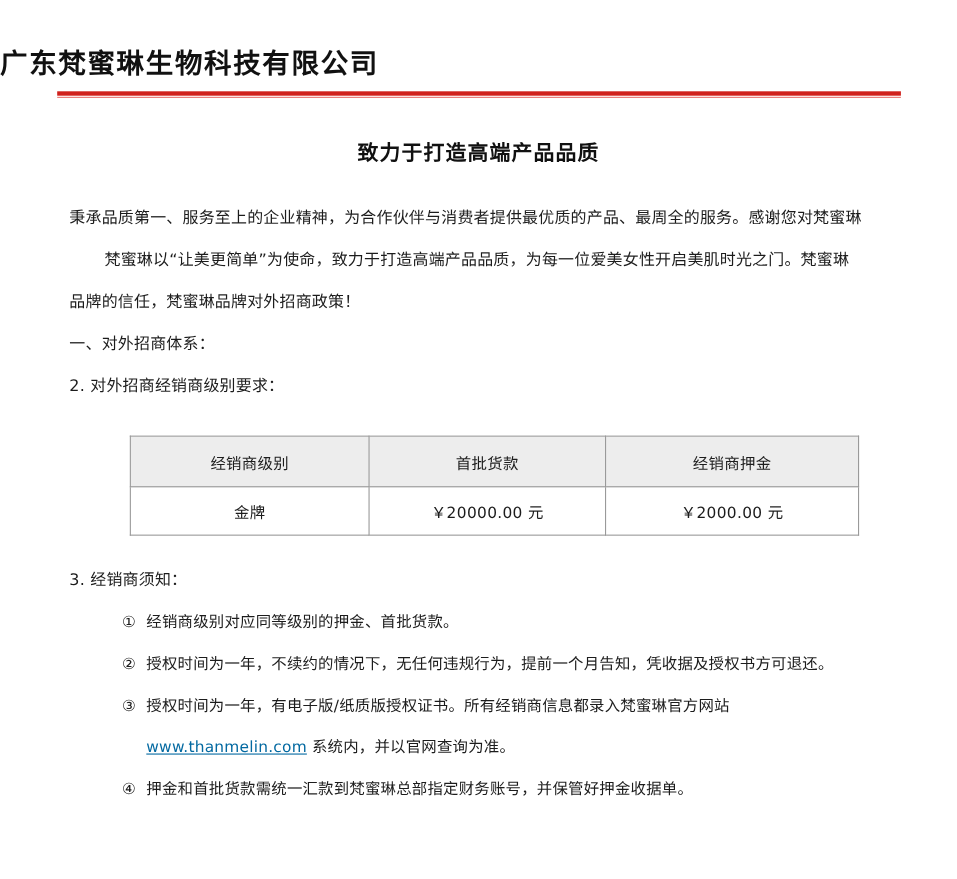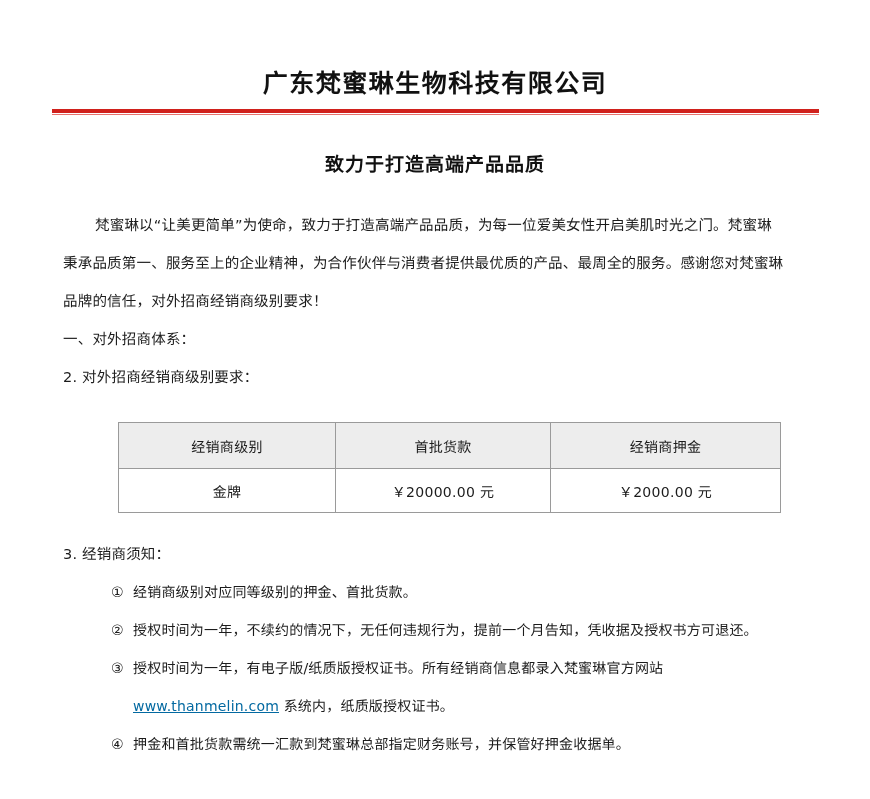--- a/index.html
+++ b/index.html
@@ -19,22 +19,21 @@
 
   .page {
     position: relative;
     width: 870px;
     height: 799px;
     box-sizing: border-box;
   }
 
   
   .doc-header {
-    padding-top: 68px;
-    text-align: center;
+    padding-top: 42px;
   }
   .company-title {
     font-size: 25px;
     font-weight: 700;
     letter-spacing: 1.5px;
     line-height: 1.25;
     color: #111111;
     margin: 0;
   }
   .header-rule {
@@ -168,23 +167,23 @@
     <div class="header-rule">
       <div class="rule-thick"></div>
       <div class="rule-thin"></div>
     </div>
   </div>
 
   <h2 class="doc-subtitle">致力于打造高端产品品质</h2>
 
   <div class="body-wrap">
 
+    <p class="para">秉承品质第一、服务至上的企业精神，为合作伙伴与消费者提供最优质的产品、最周全的服务。感谢您对梵蜜琳</p>
     <p class="para indent">梵蜜琳以“让美更简单”为使命，致力于打造高端产品品质，为每一位爱美女性开启美肌时光之门。梵蜜琳</p>
-    <p class="para">秉承品质第一、服务至上的企业精神，为合作伙伴与消费者提供最优质的产品、最周全的服务。感谢您对梵蜜琳</p>
-    <p class="para">品牌的信任，对外招商经销商级别要求！</p>
+    <p class="para">品牌的信任，梵蜜琳品牌对外招商政策！</p>
 
     <p class="section">一、对外招商体系：</p>
 
 
     <p class="numbered">2. 对外招商经销商级别要求：</p>
 
     <div class="tier-table-wrap">
       <table class="tier-table">
         <colgroup>
           <col class="c1">
@@ -212,21 +211,21 @@
 
     <ul class="sub-list">
       <li>
         <span class="marker">①</span><span>经销商级别对应同等级别的押金、首批货款。</span>
       </li>
       <li>
         <span class="marker">②</span><span>授权时间为一年，不续约的情况下，无任何违规行为，提前一个月告知，凭收据及授权书方可退还。</span>
       </li>
       <li>
         <span class="marker">③</span><span>授权时间为一年，有电子版/纸质版授权证书。所有经销商信息都录入梵蜜琳官方网站</span>
-        <span class="cont-line"><a class="url-link" href="#">www.thanmelin.com</a><span> 系统内，纸质版授权证书。</span></span>
+        <span class="cont-line"><a class="url-link" href="#">www.thanmelin.com</a><span> 系统内，并以官网查询为准。</span></span>
       </li>
       <li>
         <span class="marker">④</span><span>押金和首批货款需统一汇款到梵蜜琳总部指定财务账号，并保管好押金收据单。</span>
       </li>
     </ul>
 
   </div>
 </div>
 
 </body></html>

